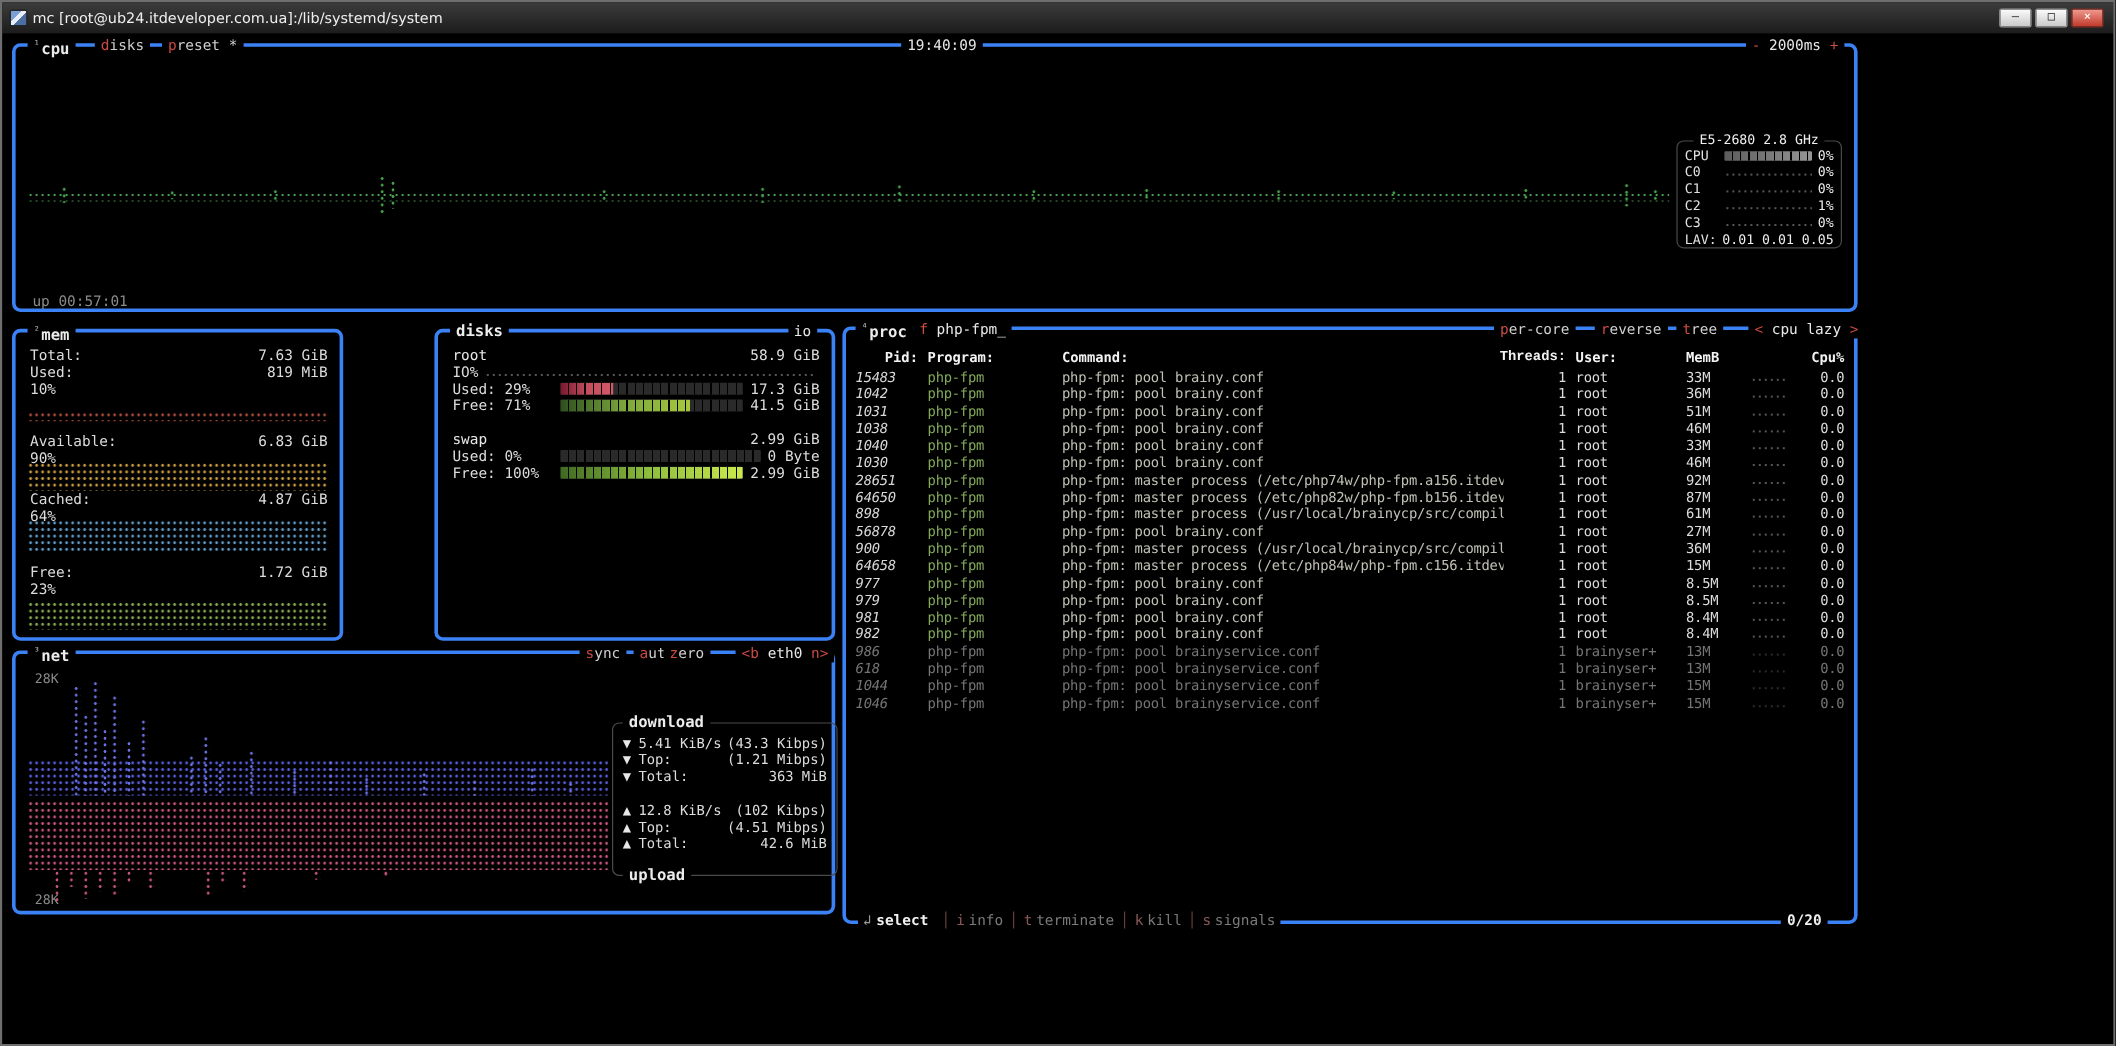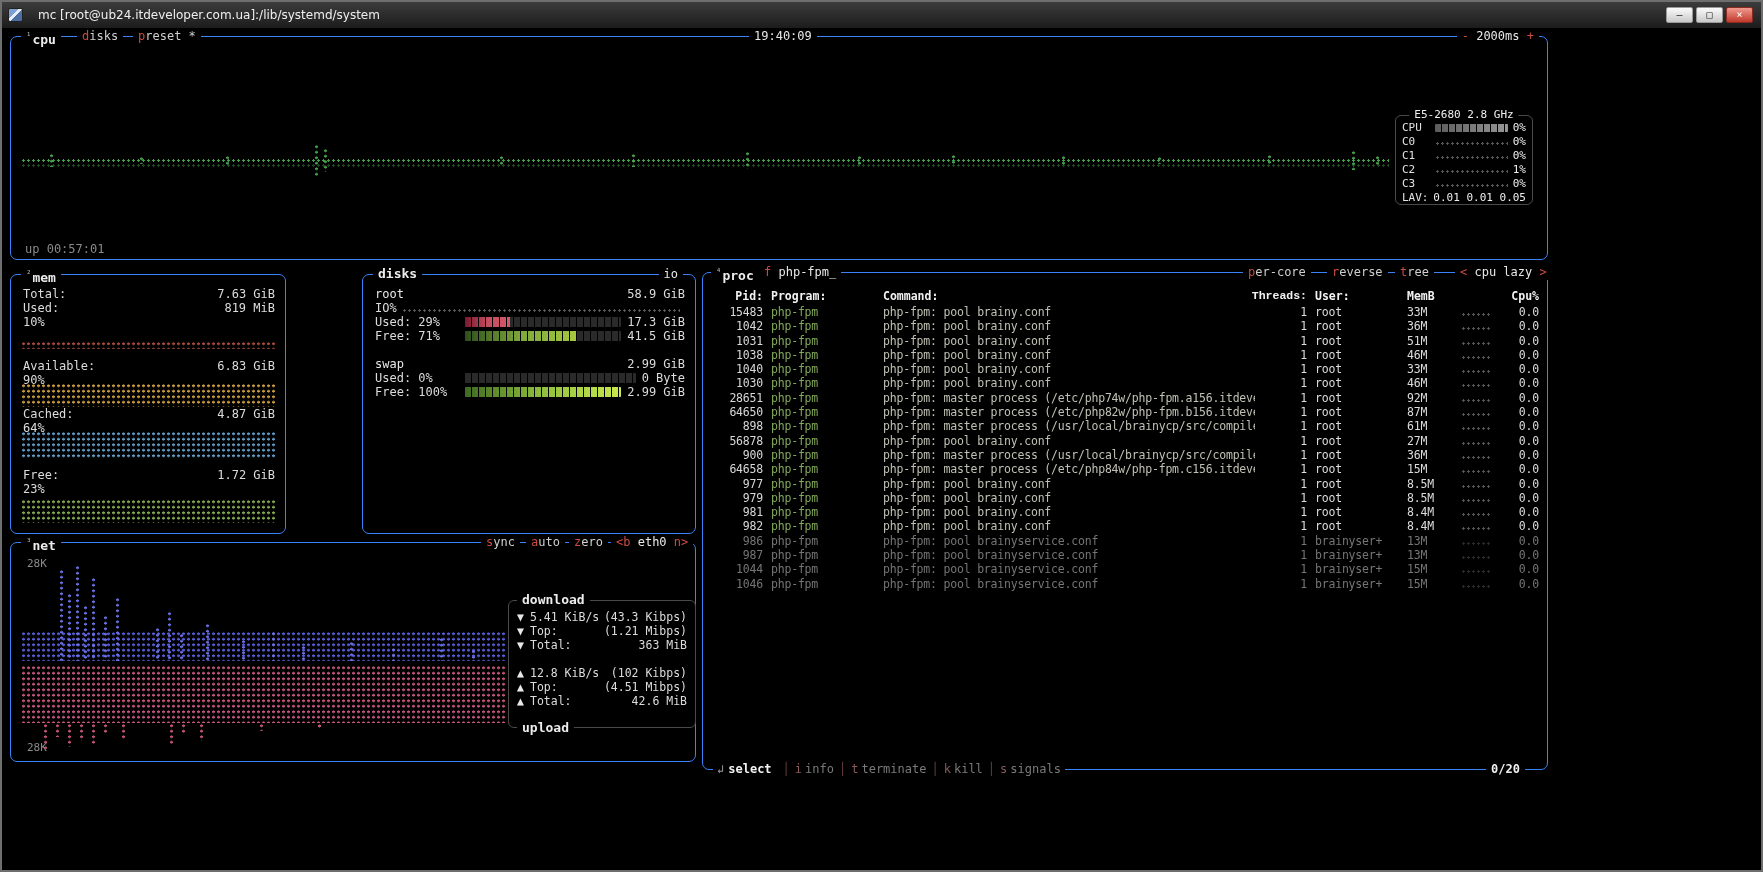--- a/index.html
+++ b/index.html
@@ -5,36 +5,36 @@
   * { margin:0; padding:0; box-sizing:border-box; }
   html,body { width:1763px; height:872px; background:#000; overflow:hidden; }
   body { font-family:"DejaVu Sans Mono","DejaVu Sans",monospace; color:#dcdcdc; }
 
   .window { position:relative; width:1763px; height:872px; background:#000;
             border:2px solid #6e6e6e; }
 
   
   .titlebar { position:absolute; top:0; left:0; right:0; height:26px;
               background:linear-gradient(#3c3c3c,#1c1c1c);
-              display:flex; align-items:center; padding:0 6px; gap:15px; }
+              display:flex; align-items:center; padding:0 6px; gap:4px; }
   .app-icon { width:15px; height:14px; border-radius:2px;
               background:linear-gradient(135deg,#7aa0d4 0 38%,#e8eef8 38% 55%,#4d6ea0 55%);
               border:1px solid #222; }
   .title-text { font-family:"DejaVu Sans","Liberation Sans",sans-serif;
                 font-size:12px; color:#efefef; }
   .win-buttons { margin-left:auto; display:flex; gap:3px; padding-right:2px; }
   .wbtn { width:27px; height:16px; border:1px solid #9a9a9a; border-radius:2px;
           background:linear-gradient(#fbfbfb,#c9c9c9); color:#222; font-size:10px;
           line-height:14px; text-align:center; cursor:default; }
   .wbtn.close { background:linear-gradient(#ef9a8e,#c0392b); border-color:#8a2a20; color:#fff; }
 
   
   .terminal { position:absolute; top:26px; left:0; right:0; bottom:0; background:#000; }
 
-  .box { position:absolute; border:1px solid #3b82f6; border-radius:7px; }
+  .box { position:absolute; border:3px solid #3b82f6; border-radius:7px; }
   .box-label { position:absolute; top:-9px; background:#000; padding:0 5px;
                font-size:12px; line-height:16px; white-space:nowrap; display:inline-block; }
   .box-label.bottom { top:auto; bottom:-9px; }
   .box-label b { color:#ececec; font-size:13px; }
   sup.num { color:#b5b5b5; font-size:9px; margin-right:1px; }
   .hot { color:#cc4b42; }
   .hotfirst { display:inline-block; color:#cfcfcf; }
   .hotfirst::first-letter { color:#cc4b42; }
   .white { color:#e8e8e8; }
 
@@ -103,21 +103,21 @@
 
   
   .proc-box { left:700px; top:244px; width:846px; height:498px; }
   .pgrid { display:grid; grid-template-columns:52px 104px 1fr 44px 84px 46px 34px 36px;
            column-gap:8px; white-space:nowrap; }
   .phead { position:absolute; left:8px; right:8px; top:16px; height:14px;
            font-size:11.5px; line-height:14px; font-weight:bold; color:#f2f2f2; }
   .phead .tr { justify-self:end;font-family:Liberation Mono, monospace; }
   .proc-rows { position:absolute; left:8px; right:8px; top:32px; }
   .prow { height:14.3px; font-size:11.5px; line-height:14.3px; letter-spacing:-0.2px; }
-  .prow .pid { text-align:right; color:#d8d8d8; }
+  .prow .pid { text-align:left; color:#d8d8d8;font-style:italic; }
   .prow .program { color:#82a85a; }
   .prow .command { color:#c0c0b4; overflow:hidden; }
   .prow .threads { text-align:right; color:#dcdcdc; }
   .prow .user { color:#dcdcdc; }
   .prow .mem { color:#dcdcdc; }
   .prow .cpu { text-align:right; color:#dcdcdc; }
   .memdots { display:block; width:30px; height:5px; margin-top:7px; color:#555; }
   .prow.dim .pid,.prow.dim .program,.prow.dim .command,.prow.dim .threads,
   .prow.dim .user,.prow.dim .mem,.prow.dim .cpu { color:#757575; }
   .prow.dim .memdots { opacity:.5; }
@@ -302,21 +302,21 @@
             <span class="fill f-sfree"></span>
           </div>
         <span>2.99 GiB</span>
       </div>
     </div>
 
     <div class="box net-box">
       <span class="box-label" style="left:10px"><sup class="num">³</sup><b>net</b></span>
       <span class="box-label hotfirst" style="left:470px">sync</span>
       <span class="box-label hotfirst" style="left:515px">auto</span>
-      <span class="box-label hotfirst" style="left:558px">zero</span>
+      <span class="box-label hotfirst" style="left:540px">zero</span>
       <span class="box-label" style="left:600px"><span class="hot">&lt;b</span> <span class="white">eth0</span> <span class="hot">n&gt;</span></span>
 
       <span class="scale" style="top:14px">28K</span>
       <span class="scale" style="top:198px">28K</span>
 
       <div class="net-graph">
         <div class="dl-base dots"></div>
         <div class="nsp dots" style="left:38px;top:14px;height:92px"></div>
         <div class="nsp dots" style="left:46px;top:38px;height:68px"></div>
         <div class="nsp dots" style="left:54px;top:10px;height:96px"></div>
@@ -571,21 +571,21 @@
             <span class="pid">986</span>
             <span class="program">php-fpm</span>
             <span class="command">php-fpm: pool brainyservice.conf</span>
             <span class="threads">1</span>
             <span class="user">brainyser+</span>
             <span class="mem">13M</span>
             <span class="memdots dots-x"></span>
             <span class="cpu">0.0</span>
           </div>
           <div class="prow pgrid dim">
-            <span class="pid">987</span>
+            <span class="pid">618</span>
             <span class="program">php-fpm</span>
             <span class="command">php-fpm: pool brainyservice.conf</span>
             <span class="threads">1</span>
             <span class="user">brainyser+</span>
             <span class="mem">13M</span>
             <span class="memdots dots-x"></span>
             <span class="cpu">0.0</span>
           </div>
           <div class="prow pgrid dim">
             <span class="pid">1044</span>

